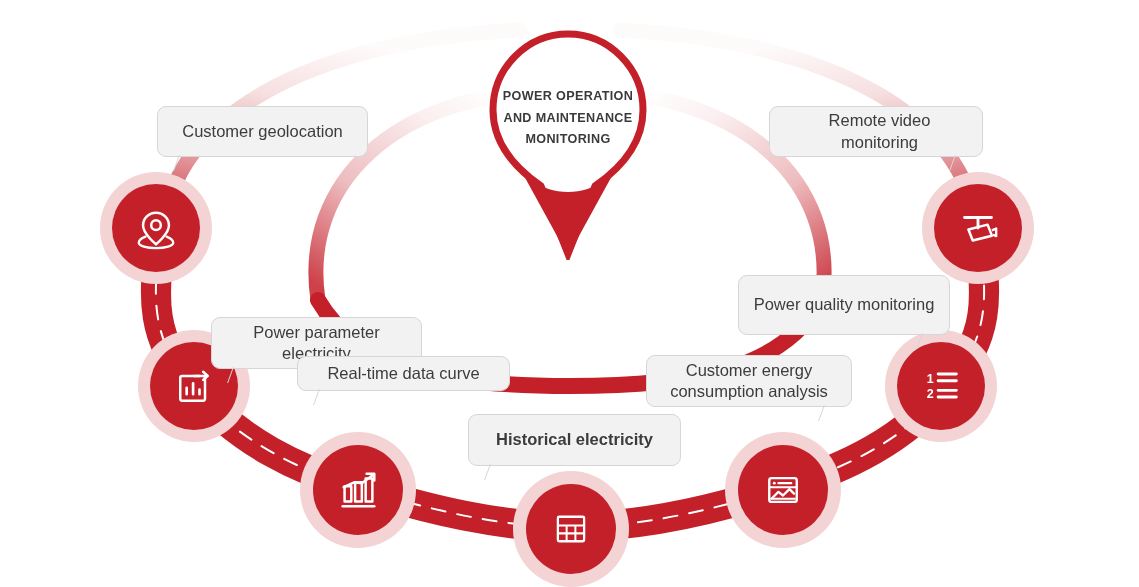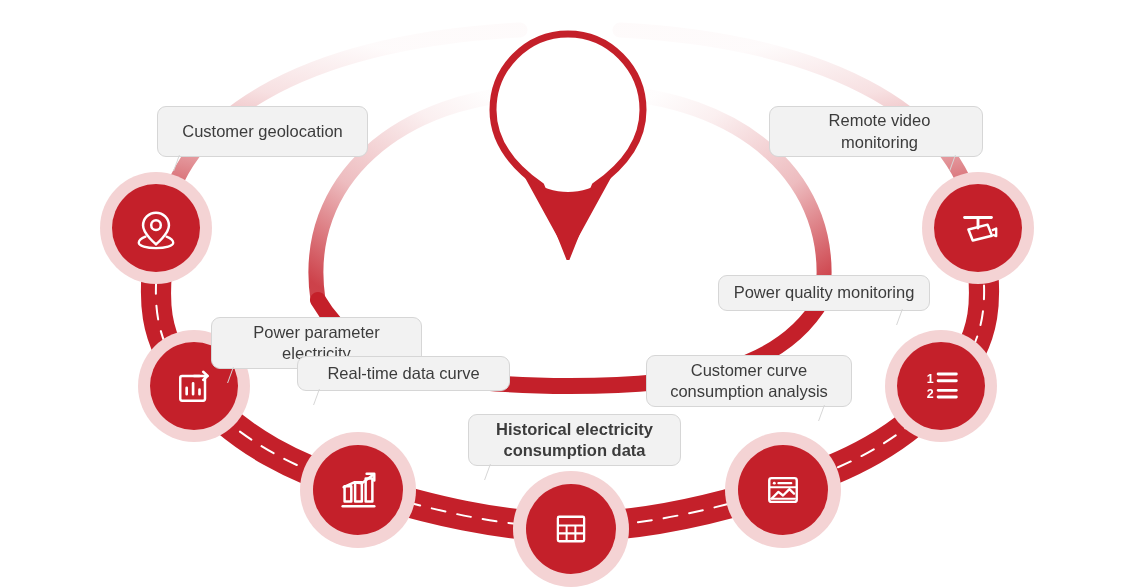--- a/index.html
+++ b/index.html
@@ -144,20 +144,25 @@
              C 845,468 905,440 947,388
              C 988,338 990,300 977,228" fill="none" stroke="#ffffff" stroke-width="2" stroke-linecap="round" stroke-dasharray="14 12"></path>
   </svg>
 
   <div id="center-pin">
     <svg width="170" height="232" viewBox="0 0 170 232">
       <path d="M85 6 C 44 6 10 40 10 82 C 10 116 32 140 58 158 L 85 226 L 112 158 C 138 140 160 116 160 82 C 160 40 126 6 85 6 Z" fill="#ffffff" stroke="#c4202a" stroke-width="7"></path>
       <path d="M 44 150 C 56 162 70 180 85 226 C 100 180 114 162 126 150 C 112 160 98 164 85 164 C 72 164 58 160 44 150 Z" fill="#c4202a" stroke="none"></path>
       <path d="M 40 146 L 85 228 L 130 146 C 116 162 100 168 85 168 C 70 168 54 162 40 146 Z" fill="#c4202a" stroke="none"></path>
     </svg>
+    <div id="pin-title">
+      <div>POWER OPERATION</div>
+      <div>AND MAINTENANCE</div>
+      <div>MONITORING</div>
+    </div>
   </div>
 
   <div class="node" style="left:100px; top:172px; width:112px; height:112px;">
     <span class="halo" style="left:0;top:0;width:112px;height:112px;"></span>
     <span class="disc" style="left:12px;top:12px;width:88px;height:88px;"></span>
     <svg class="glyph" width="46" height="46" viewBox="0 0 48 48">
       <path d="M24 8 C 16.5 8 10.5 14 10.5 21.5 C 10.5 30 24 41 24 41 C 24 41 37.5 30 37.5 21.5 C 37.5 14 31.5 8 24 8 Z" fill="none" stroke="#ffffff" stroke-width="2.6"></path>
       <circle cx="24" cy="21" r="5" fill="none" stroke="#ffffff" stroke-width="2.6"></circle>
       <path d="M13 33 C 8 35 6 37.5 6 39.5 C 6 42.6 14 45 24 45 C 34 45 42 42.6 42 39.5 C 42 37.5 40 35 35 33" fill="none" stroke="#ffffff" stroke-width="2.4" stroke-linecap="round"></path>
     </svg>
@@ -238,35 +243,34 @@
     <span>Remote video monitoring</span>
     <span class="tail tail-right"></span>
   </div>
 
   <div class="label-box" style="left:211px; top:273px; width:211px; height:52px; flex-direction:column;margin-top:44px;">
     <span>Power parameter</span>
     <span>electricity</span>
     <span class="tail tail-left"></span>
   </div>
 
-  <div class="label-box" style="left:718px; top:275px; width:212px; height:36px;">
+  <div class="label-box" style="left:738px; top:275px; width:212px; height:60px;">
     <span>Power quality monitoring</span>
     <span class="tail tail-right"></span>
   </div>
 
   <div class="label-box" style="left:297px; top:356px; width:213px; height:35px;">
     <span>Real-time data curve</span>
     <span class="tail tail-left"></span>
   </div>
 
   <div class="label-box" style="left:646px; top:355px; width:206px; height:52px; flex-direction:column;">
-    <span>Customer curve</span>
+    <span>Customer energy</span>
     <span>consumption analysis</span>
     <span class="tail tail-right"></span>
   </div>
 
   <div class="label-box" style="left:468px; top:414px; width:213px; height:52px; flex-direction:column;font-weight:bold;">
     <span>Historical electricity</span>
-    <span>consumption data</span>
     <span class="tail tail-left"></span>
   </div>
 
 </div>
 
 </body></html>

